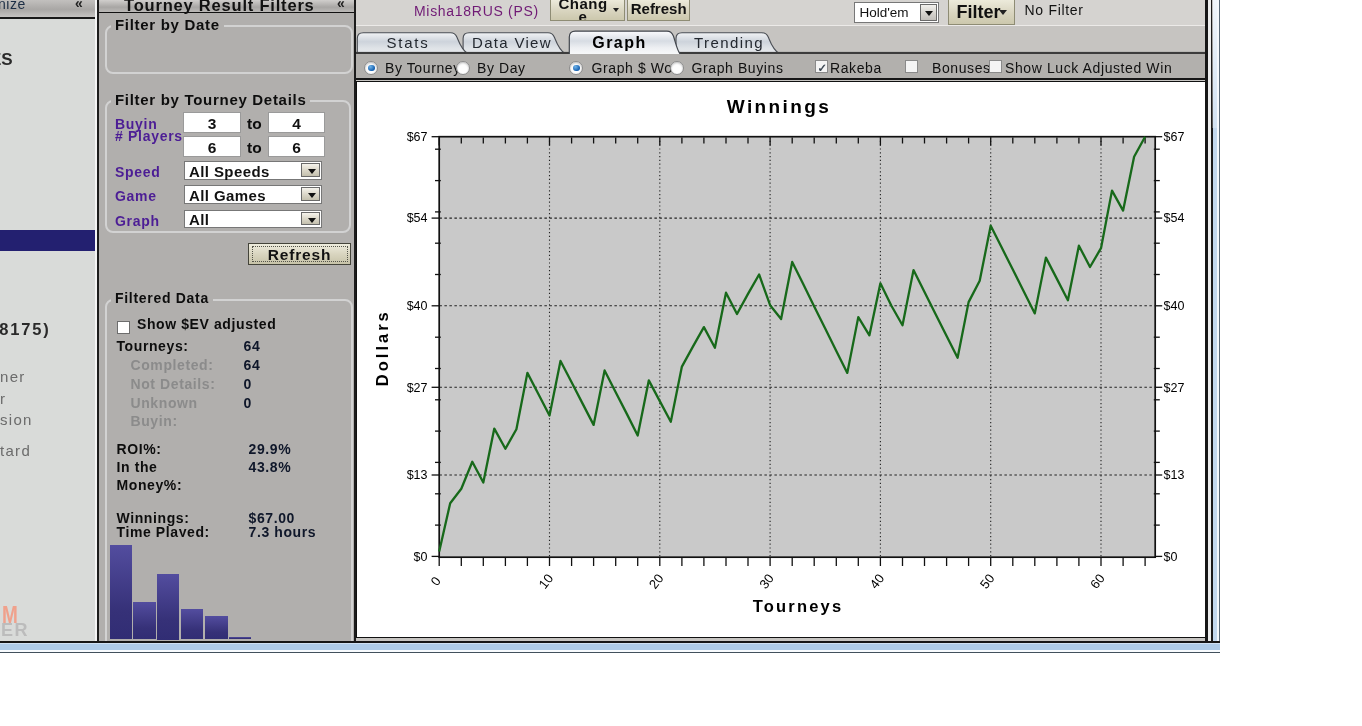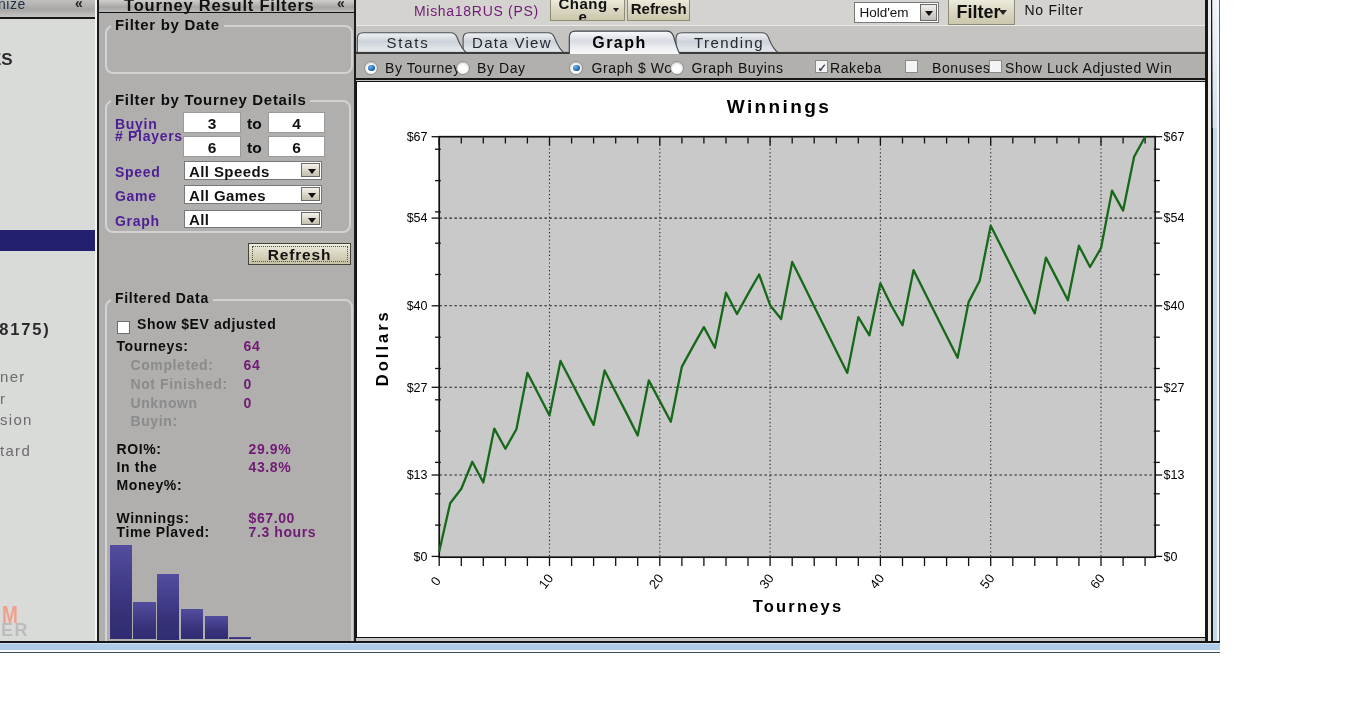--- a/index.html
+++ b/index.html
@@ -35,21 +35,21 @@
 .fsel { position:absolute; left:85px; width:138px; height:18.5px; background:#fff; border:1.4px solid #777; }
 .fsel .v { position:absolute; left:4px; top:0.5px; font-size:15px; font-weight:bold; color:#111; letter-spacing:0.4px; }
 .fsel .b { position:absolute; right:1px; top:1px; width:19px; height:13.8px; background:linear-gradient(180deg,#f5f3ec,#dcd8ca 50%,#c4c0ae); border:1px solid #6a6a6a; }
 .fsel .b:after { content:""; position:absolute; left:5.5px; top:5px; border-left:4px solid transparent; border-right:4px solid transparent; border-top:5px solid #111; }
 #btn-refresh { position:absolute; left:149px; top:242.5px; width:103px; height:22.5px; background:linear-gradient(180deg,#eeecdd,#d9d5c0 50%,#c7c3a8); border:1.5px solid #44443a; }
 #btn-refresh .in { position:absolute; left:2.5px; top:2.5px; right:2.5px; bottom:2.5px; border:1px dotted #55554a; font-size:15.5px; font-weight:bold; color:#111; text-align:center; line-height:16px; letter-spacing:0.8px; }
 .cb { position:absolute; width:13.5px; height:13.5px; background:#fff; border:1.3px solid #6d6d6d; }
 .srow { position:absolute; font-size:14px; font-weight:bold; white-space:nowrap; letter-spacing:0.6px; }
 .srow .k { color:#0d0d0d; }
 .srow .kg { color:#8b8b8b; }
-.srow .v { position:absolute; color:#701a75;padding-left:8px; }
+.srow .v { position:absolute; color:#0f172a;padding-left:8px; }
 .hbar { position:absolute; background:linear-gradient(180deg,#534d9f,#363178 70%,#312d74); }
 
 #main { position:absolute; left:356px; top:0; width:850.5px; height:641px; background:#c6c4c1; }
 #toolbar { position:absolute; left:0; top:0; width:100%; height:26px; background:#d5d3d0; border-bottom:1.6px solid #eceae8; }
 #toolbar .name { position:absolute; left:58px; top:3px; font-size:14px; color:#701a75; letter-spacing:0.7px; }
 #btn-change { position:absolute; left:194px; top:-2px; width:75.2px; height:23px; background:linear-gradient(180deg,#eeecdd,#d9d5c0 55%,#ccc8ad); border:1.3px solid #8e8c74; overflow:hidden; }
 #btn-change .l { position:absolute; left:4px; top:-2.5px; width:56px; font-size:15px; font-weight:bold; color:#111; text-align:center; line-height:13px; letter-spacing:0.5px; }
 #btn-change:after { content:""; position:absolute; right:5px; top:9px; border-left:3.5px solid transparent; border-right:3.5px solid transparent; border-top:4.5px solid #222; }
 #btn-refresh2 { position:absolute; left:270.9px; top:-2px; width:63.5px; height:23px; background:linear-gradient(180deg,#eeecdd,#d9d5c0 55%,#ccc8ad); border:1.3px solid #8e8c74; font-size:15px; font-weight:bold; color:#111; text-align:center; line-height:20px; }
 #combo-game { position:absolute; left:497.5px; top:2.3px; width:85px; height:21.2px; background:#fff; border:1.3px solid #777; }
@@ -124,21 +124,21 @@
       </div>
     <div id="btn-refresh">
         <div class="in">Refresh</div>
       </div>
     <div class="fieldset" style="left:6px; top:299px; width:248px; height:345px; border-radius:8px 8px 0 0;"></div>
     <div class="legend" style="left:12px; top:290px; font-size:14px;">Filtered Data</div>
     <div class="cb" style="left:17.5px; top:320.5px;"></div>
     <div class="srow" style="left:38px; top:316.2px;"><span class="k">Show $EV adjusted</span></div>
     <div class="srow" style="left:17.5px; top:337.6px;"><span class="k">Tourneys:</span><span class="v" style="left:119px;">64</span></div>
     <div class="srow" style="left:31.5px; top:356.9px;"><span class="kg">Completed:</span><span class="v" style="left:105px;">64</span></div>
-    <div class="srow" style="left:31.5px; top:375.8px;"><span class="kg">Not Finished:</span><span class="v" style="left:105px;">0</span></div>
+    <div class="srow" style="left:31.5px; top:375.8px;"><span class="kg">Not Details:</span><span class="v" style="left:105px;">0</span></div>
     <div class="srow" style="left:31.5px; top:394.7px;"><span class="kg">Unknown</span><span class="v" style="left:105px;">0</span></div>
     <div class="srow" style="left:31.5px; top:413px;"><span class="kg">Buyin:</span></div>
     <div class="srow" style="left:17.5px; top:440.6px;"><span class="k">ROI%:</span><span class="v" style="left:124px;">29.9%</span></div>
     <div class="srow" style="left:17.5px; top:458.9px;"><span class="k">In the</span><span class="v" style="left:124px;">43.8%</span></div>
     <div class="srow" style="left:17.5px; top:476.7px;"><span class="k">Money%:</span></div>
     <div class="srow" style="left:17.5px; top:509.9px;"><span class="k">Winnings:</span><span class="v" style="left:124px;">$67.00</span></div>
     <div class="srow" style="left:17.5px; top:524.4px;"><span class="k">Time Played:</span><span class="v" style="left:124px;">7.3 hours</span></div>
     <div class="abs" style="left:2px; top:536.8px; width:252px; height:102.7px; background:#b1afad;"></div>
     <div class="abs" style="left:6px; top:536.8px; width:2px; height:102.7px; background:#d2d2d2;"></div>
     <div class="abs" style="left:252px; top:536.8px; width:2px; height:102.7px; background:#d2d2d2;"></div>

